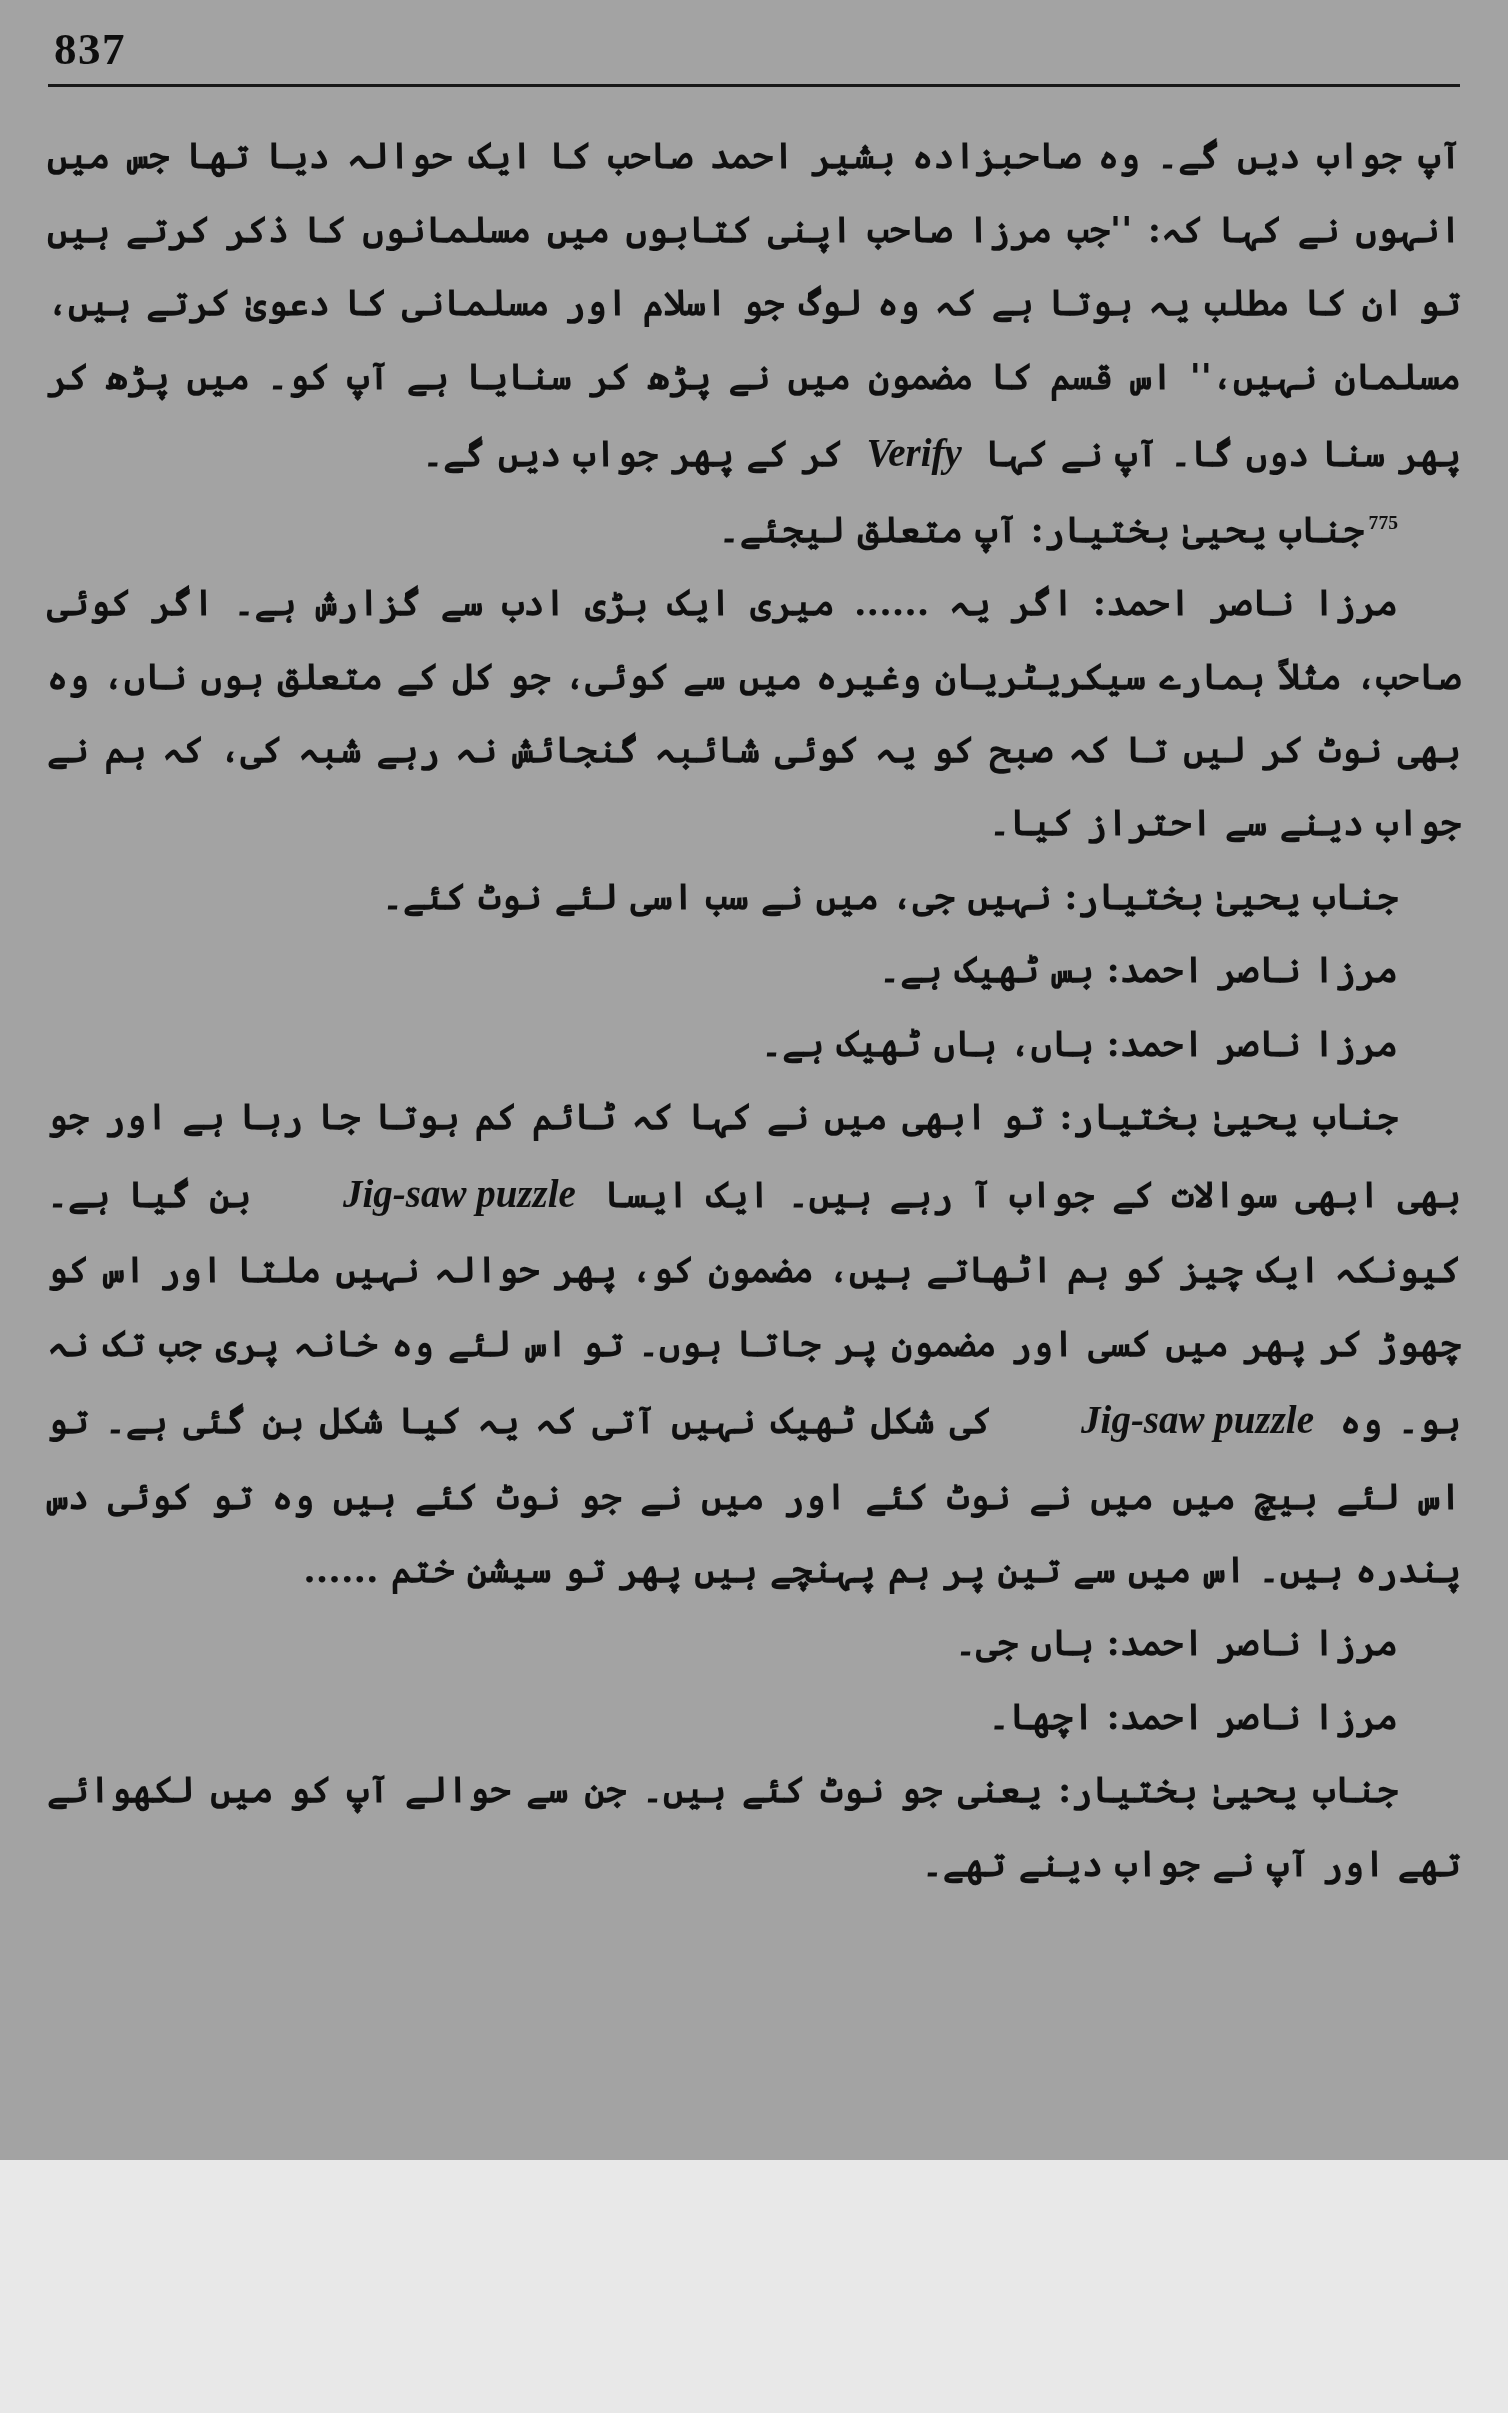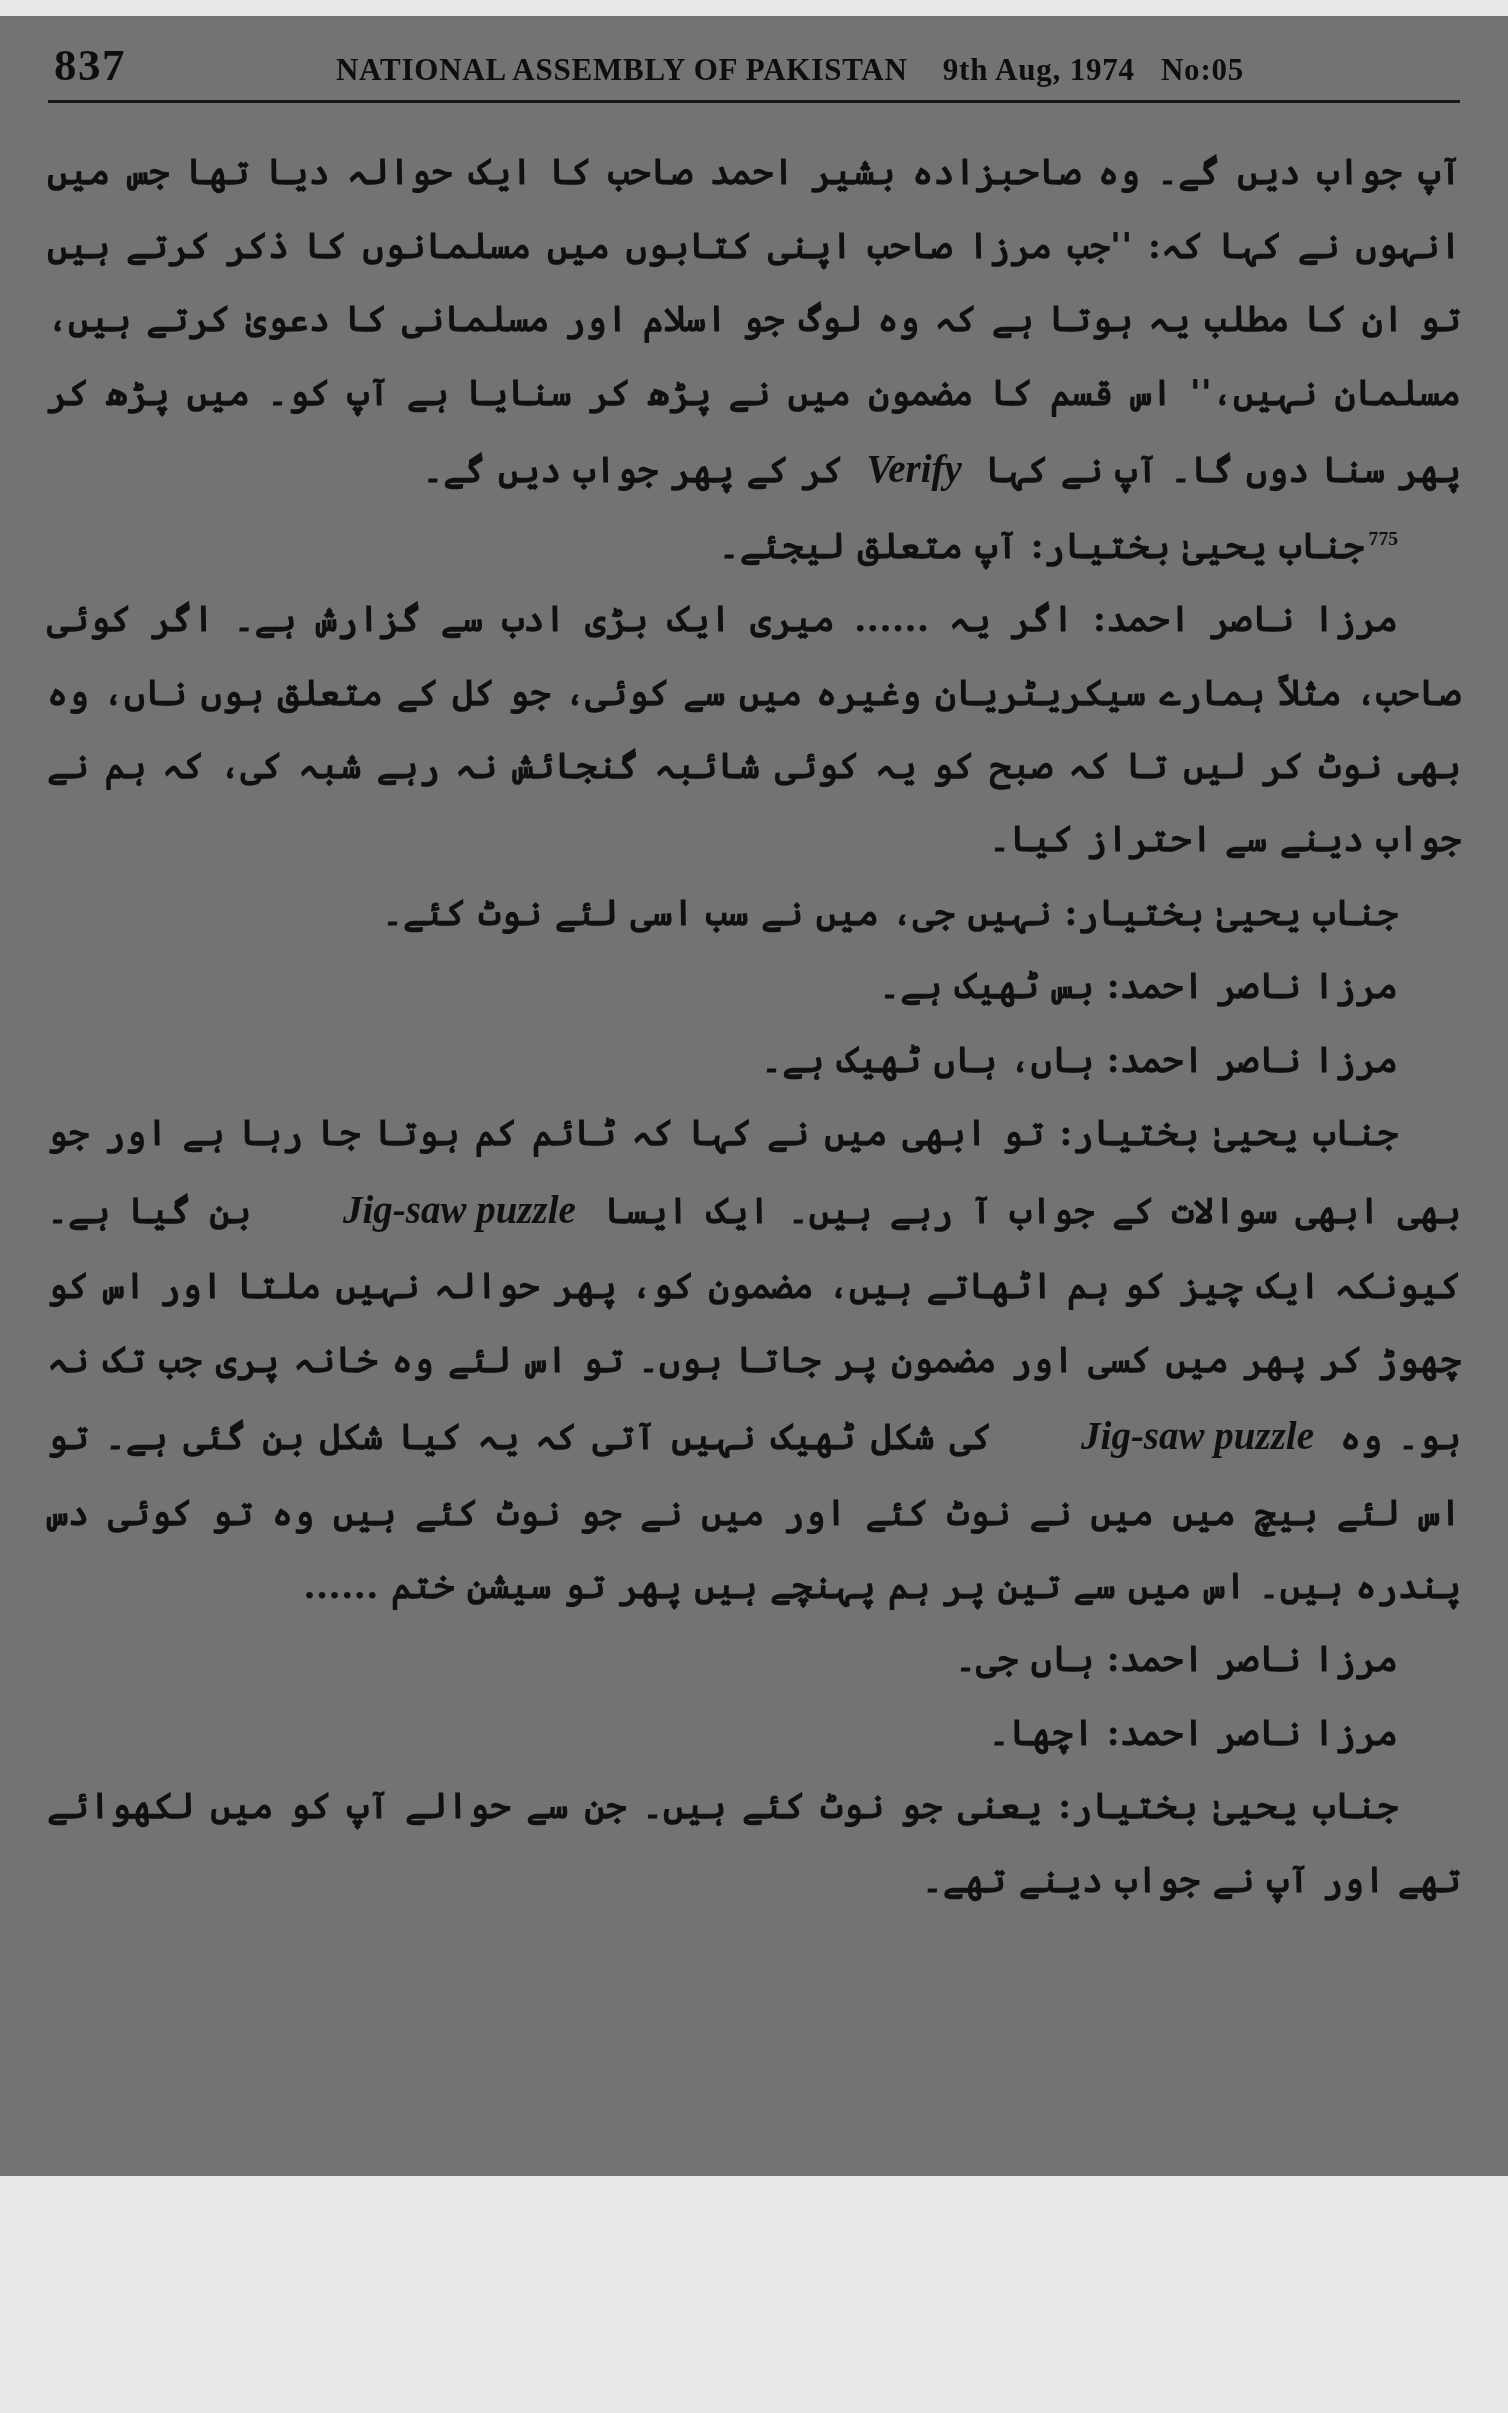--- a/index.html
+++ b/index.html
@@ -1,22 +1,22 @@
 <!DOCTYPE html>
 <html lang="ur" style="font-size:12px"><head>
 <meta charset="utf-8">
 <style>
   * { margin: 0; padding: 0; box-sizing: border-box; }
   html, body { background: #e8e8e8; }
   .page {
     position: relative;
     width: 1508px;
     height: 2160px;
-    margin: 16px auto;
-    background: #737373;
+    margin: 0 auto;
+    background: #a3a3a3;
     color: #0e0e0e;
     font-family: "Liberation Serif", serif;
     overflow: hidden;
   }
   
   .header {
     display: flex;
     align-items: baseline;
     padding: 22.6px 54px 4.5px 54px;
   }
@@ -98,23 +98,20 @@
     width: 100%;
   }
 </style>
 </head>
 <body>
 
 <div class="page">
 
   <header class="header">
     <span class="pagenum">837</span>
-    <div class="header-center">
-      <span>NATIONAL ASSEMBLY OF PAKISTAN</span><span class="hdate">9th Aug, 1974</span><span class="hno">No:05</span>
-    </div>
   </header>
 
   <div class="rule"></div>
 
   <main class="doc-body">
       <p class="para"><span>آپ جواب دیں گے۔ وہ صاحبزادہ بشیر احمد صاحب کا ایک حوالہ دیا تھا جس میں انہوں نے کہا کہ: ''جب مرزا صاحب اپنی کتابوں میں مسلمانوں کا ذکر کرتے ہیں تو ان کا مطلب یہ ہوتا ہے کہ وہ لوگ جو اسلام اور مسلمانی کا دعویٰ کرتے ہیں، مسلمان نہیں،'' اس قسم کا مضمون میں نے پڑھ کر سنایا ہے آپ کو۔ میں پڑھ کر پھر سنا دوں گا۔ آپ نے کہا </span><span class="latin" dir="ltr">Verify</span><span> کر کے پھر جواب دیں گے۔</span></p>
       <p class="para indent"><sup class="sup">775</sup><span class="speaker">جناب یحییٰ بختیار:</span><span> آپ متعلق لیجئے۔</span></p>
       <p class="para indent"><span class="speaker">مرزا ناصر احمد:</span><span> اگر یہ ...... میری ایک بڑی ادب سے گزارش ہے۔ اگر کوئی صاحب، مثلاً ہمارے سیکریٹریان وغیرہ میں سے کوئی، جو کل کے متعلق ہوں ناں، وہ بھی نوٹ کر لیں تا کہ صبح کو یہ کوئی شائبہ گنجائش نہ رہے شبہ کی، کہ ہم نے جواب دینے سے احتراز کیا۔</span></p>
       <p class="para indent"><span class="speaker">جناب یحییٰ بختیار:</span><span> نہیں جی، میں نے سب اسی لئے نوٹ کئے۔</span></p>
       <p class="para indent"><span class="speaker">مرزا ناصر احمد:</span><span> بس ٹھیک ہے۔</span></p>

